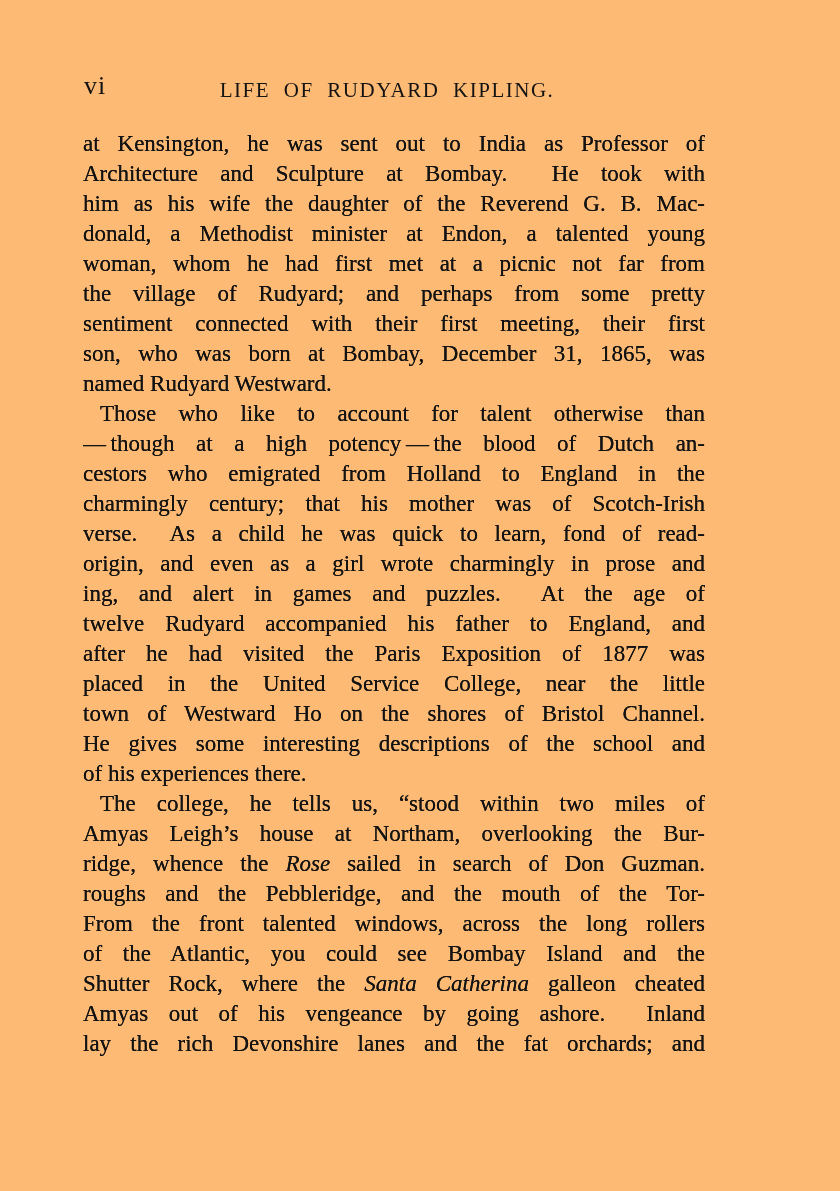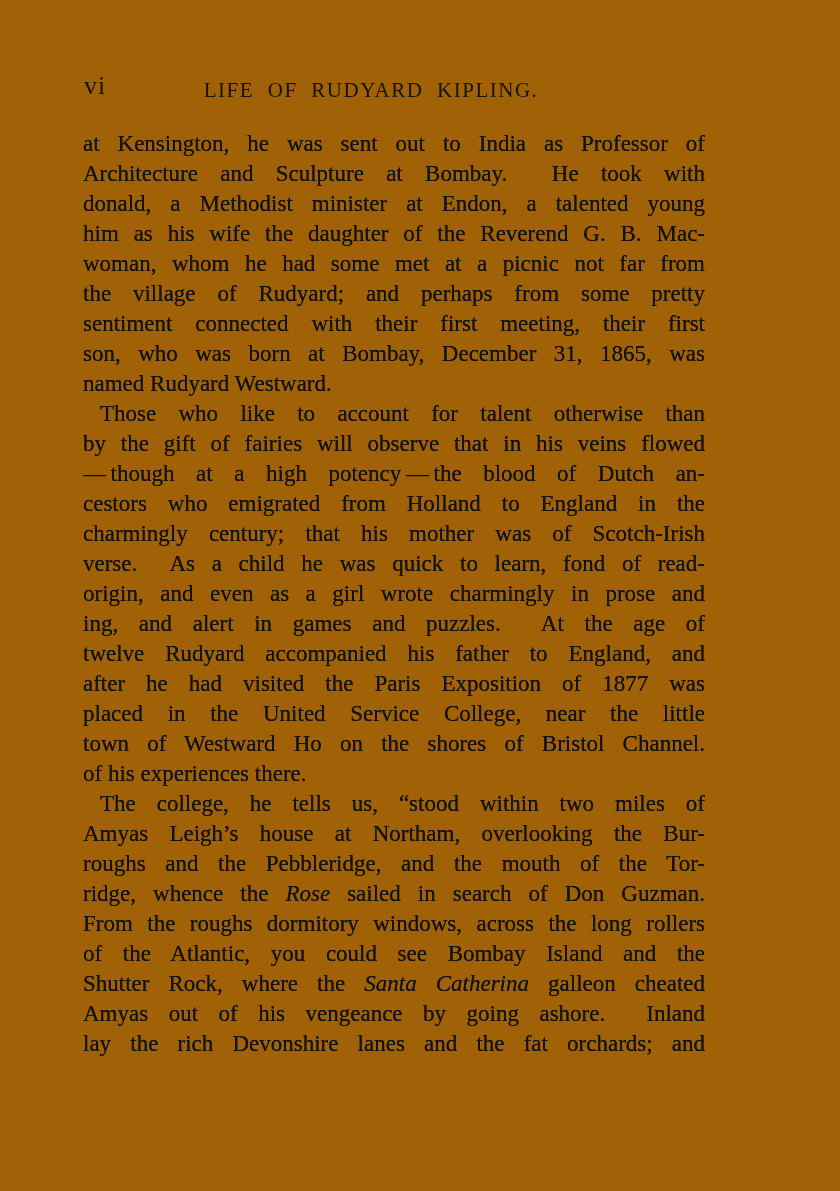--- a/index.html
+++ b/index.html
@@ -1,33 +1,33 @@
 <!DOCTYPE html>
 <html><head>
 <meta charset="utf-8">
 <style>
   html,body{margin:0;padding:0;background:#e8e8e8;}
   #page{
     position:relative;
     width:840px;height:1191px;
-    background:#a16207;
+    background:#fdba74;
     overflow:hidden;
     font-family:"Liberation Serif", serif;
     color:#131313;
   }
   
   #page-number{
     position:absolute;
     left:84px; top:72px;
     font-size:26px; line-height:28px;
     letter-spacing:1px;
   }
   #running-title{
     position:absolute;
-    left:60px; top:78px;
+    left:76px; top:78px;
     width:622px;
     text-align:center;
     font-size:21px; line-height:24px;
     letter-spacing:1.5px;
     word-spacing:7px;
     white-space:nowrap;
   }
   
   #page-body{
     position:absolute;
@@ -53,48 +53,48 @@
 </head>
 <body>
 
 <div id="page">
   <span id="page-number">vi</span>
   <div id="running-title">LIFE OF RUDYARD KIPLING.</div>
   <main id="page-body">
       <div class="para">
         <div class="line">at Kensington, he was sent out to India as Professor of</div>
         <div class="line">Architecture and Sculpture at Bombay.&nbsp; He took with</div>
+        <div class="line">him as his wife the daughter of the Reverend G. B. Mac-</div>
         <div class="line">donald, a Methodist minister at Endon, a talented young</div>
-        <div class="line">him as his wife the daughter of the Reverend G. B. Mac-</div>
-        <div class="line">woman, whom he had some met at a picnic not far from</div>
+        <div class="line">woman, whom he had first met at a picnic not far from</div>
         <div class="line">the village of Rudyard; and perhaps from some pretty</div>
         <div class="line">sentiment connected with their first meeting, their first</div>
         <div class="line">son, who was born at Bombay, December 31, 1865, was</div>
         <div class="line lastline">named Rudyard Westward.</div>
       </div>
       <div class="para">
         <div class="line indent">Those who like to account for talent otherwise than</div>
-        <div class="line">by the gift of fairies will observe that in his veins flowed</div>
         <div class="line">— though at a high potency — the blood of Dutch an-</div>
         <div class="line">cestors who emigrated from Holland to England in the</div>
         <div class="line">charmingly century; that his mother was of Scotch-Irish</div>
         <div class="line">verse.&nbsp; As a child he was quick to learn, fond of read-</div>
         <div class="line">origin, and even as a girl wrote charmingly in prose and</div>
         <div class="line">ing, and alert in games and puzzles.&nbsp; At the age of</div>
         <div class="line">twelve Rudyard accompanied his father to England, and</div>
         <div class="line">after he had visited the Paris Exposition of 1877 was</div>
         <div class="line">placed in the United Service College, near the little</div>
         <div class="line">town of Westward Ho on the shores of Bristol Channel.</div>
+        <div class="line">He gives some interesting descriptions of the school and</div>
         <div class="line lastline">of his experiences there.</div>
       </div>
       <div class="para">
         <div class="line indent">The college, he tells us, “stood within two miles of</div>
         <div class="line">Amyas Leigh’s house at Northam, overlooking the Bur-</div>
+        <div class="line">ridge, whence the <i>Rose</i> sailed in search of Don Guzman.</div>
         <div class="line">roughs and the Pebbleridge, and the mouth of the Tor-</div>
-        <div class="line">ridge, whence the <i>Rose</i> sailed in search of Don Guzman.</div>
-        <div class="line">From the roughs dormitory windows, across the long rollers</div>
+        <div class="line">From the front talented windows, across the long rollers</div>
         <div class="line">of the Atlantic, you could see Bombay Island and the</div>
         <div class="line">Shutter Rock, where the <i>Santa Catherina</i> galleon cheated</div>
         <div class="line">Amyas out of his vengeance by going ashore.&nbsp; Inland</div>
         <div class="line">lay the rich Devonshire lanes and the fat orchards; and</div>
       </div>
     </main>
 </div>
 
 </body></html>

